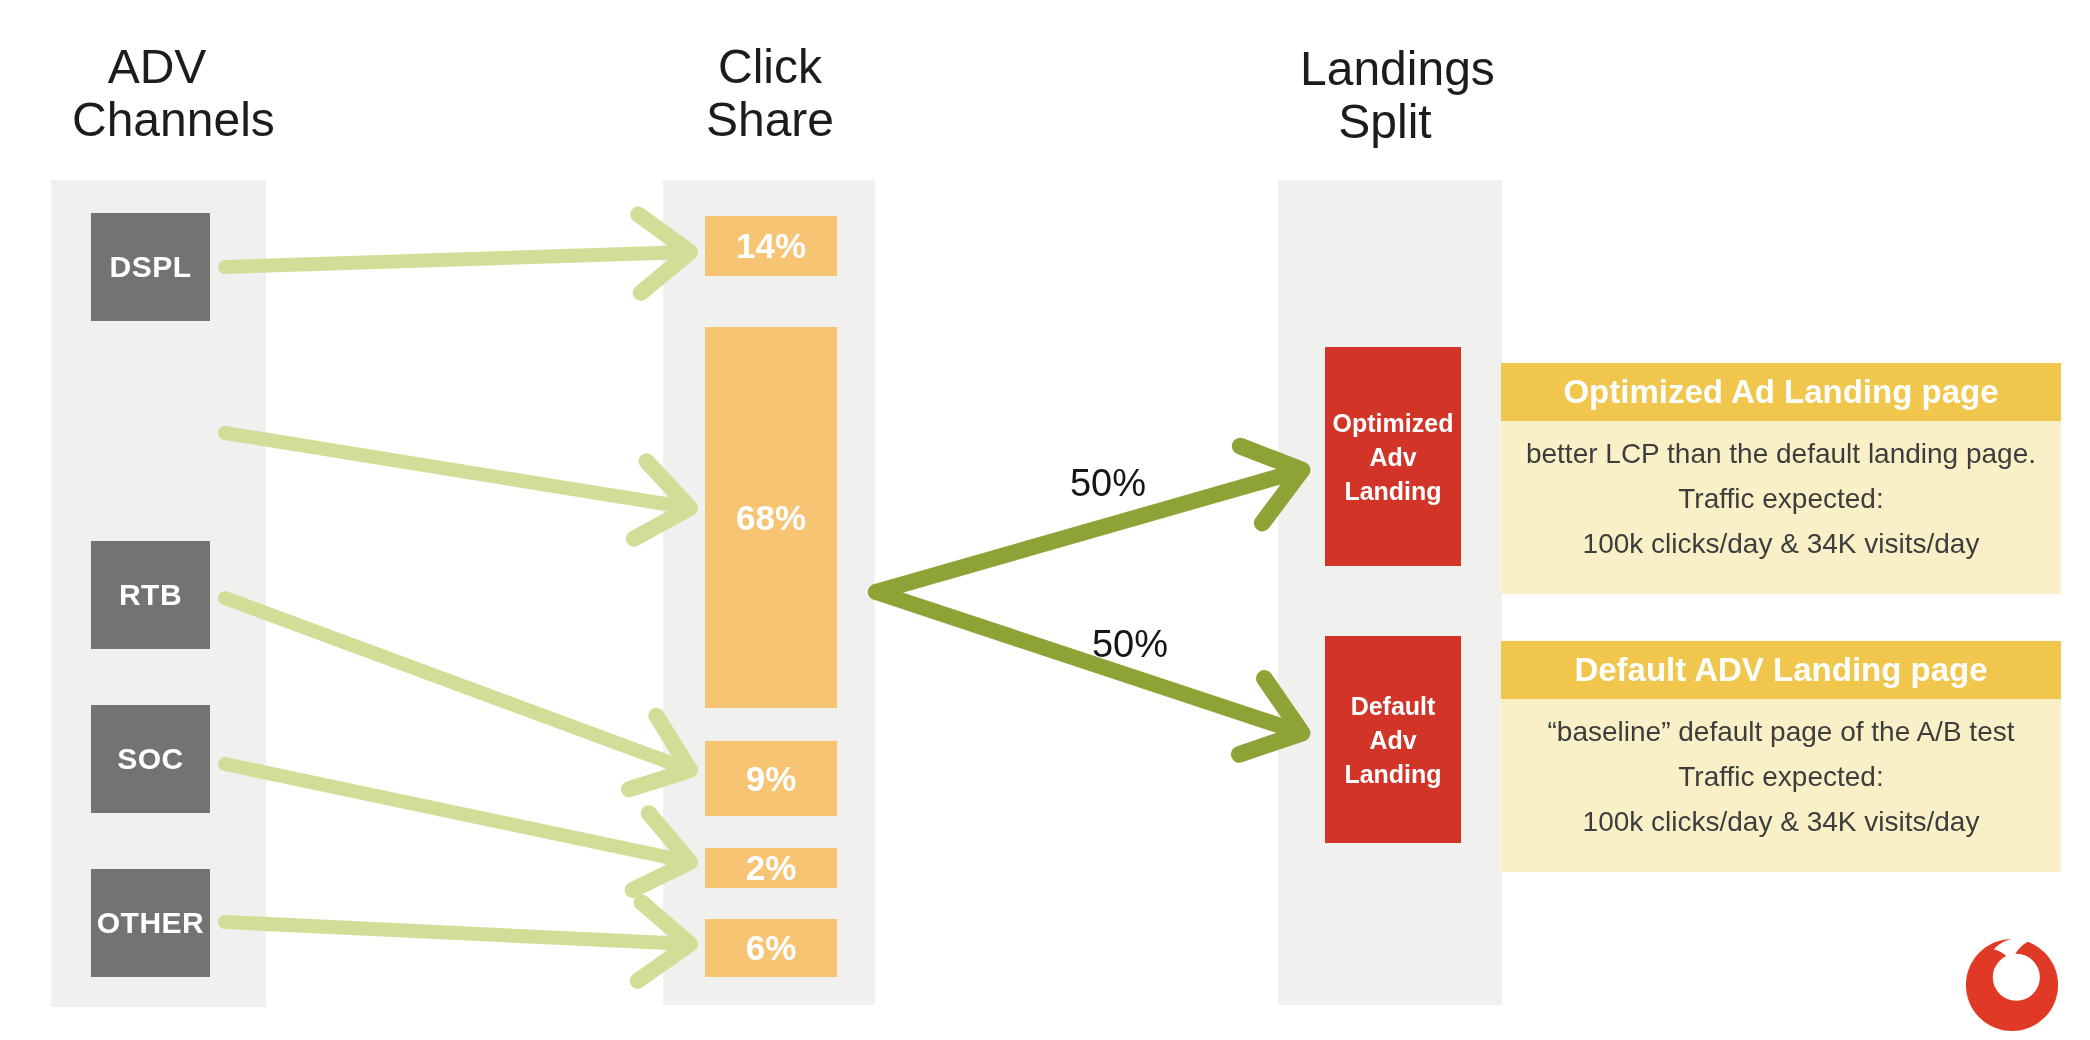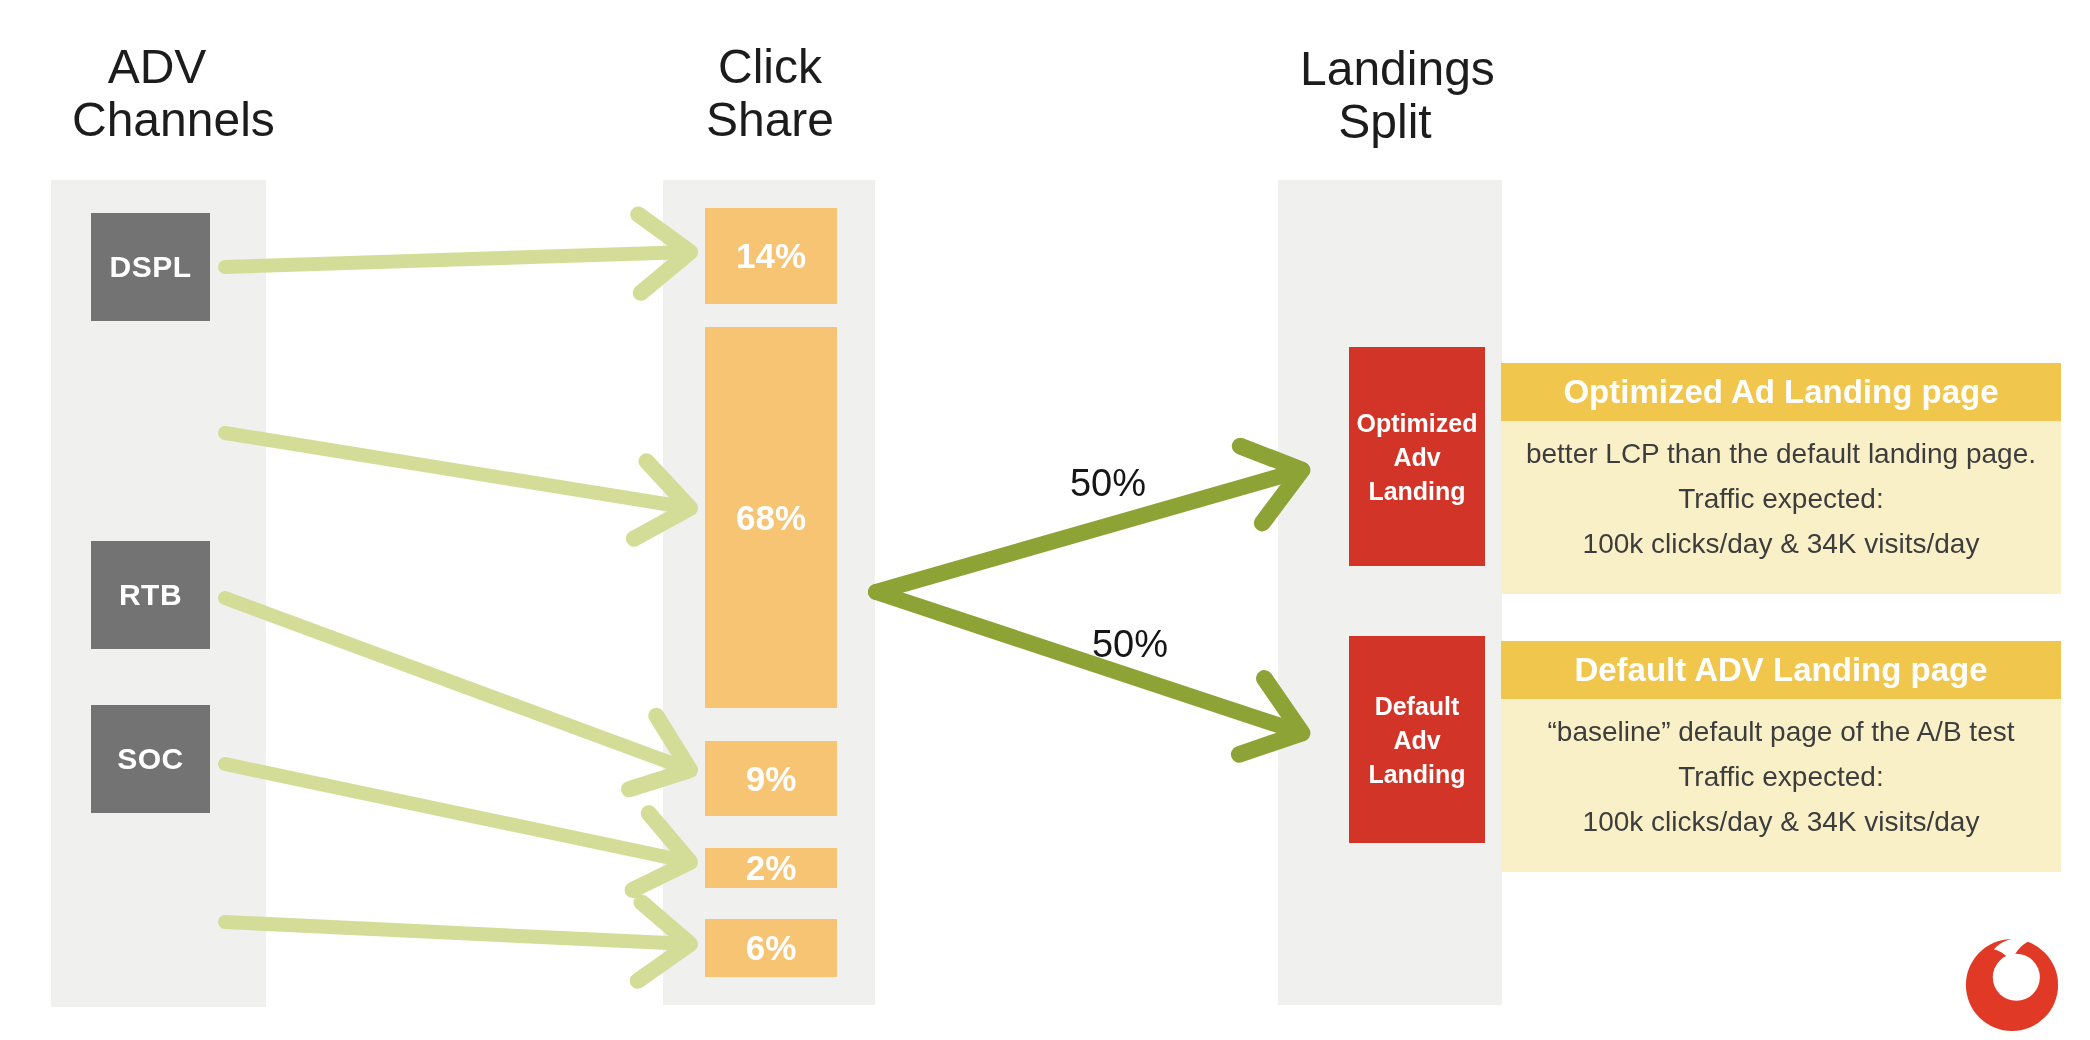--- a/index.html
+++ b/index.html
@@ -72,21 +72,20 @@
     color: #ffffff;
     font-weight: bold;
     font-size: 25px;
     line-height: 34px;
     text-align: center;
     display: flex;
     align-items: center;
     justify-content: center;
     padding: 0 6px;
     box-sizing: border-box;
-    margin-left: 24px;
   }
 
   
   .pct {
     position: absolute;
     width: 120px;
     text-align: center;
     font-size: 38px;
     color: #161616;
   }
@@ -146,22 +145,23 @@
     </g>
   </svg>
 
   <div class="hdr" id="hdr-channels">ADV Channels</div>
   <div class="hdr" id="hdr-share">Click Share</div>
   <div class="hdr" id="hdr-landings">Landings Split</div>
 
   <div class="gbox" style="top:213px">DSPL</div>
   <div class="gbox" style="top:541px">RTB</div>
   <div class="gbox" style="top:705px">SOC</div>
+  <div class="gbox" style="top:869px">OTHER</div>
 
-  <div class="obox" style="top:208px;height:96px">14%</div>
+  <div class="obox" style="top:216px;height:60px">14%</div>
   <div class="obox" style="top:327px;height:381px">68%</div>
   <div class="obox" style="top:741px;height:75px">9%</div>
   <div class="obox" style="top:848px;height:40px">2%</div>
   <div class="obox" style="top:919px;height:58px">6%</div>
 
   <div class="pct" style="left:1048px;top:462px">50%</div>
   <div class="pct" style="left:1070px;top:623px">50%</div>
 
   <div class="rbox" style="top:347px;height:219px">Optimized Adv Landing</div>
   <div class="rbox" style="top:636px;height:207px">Default Adv Landing</div>

